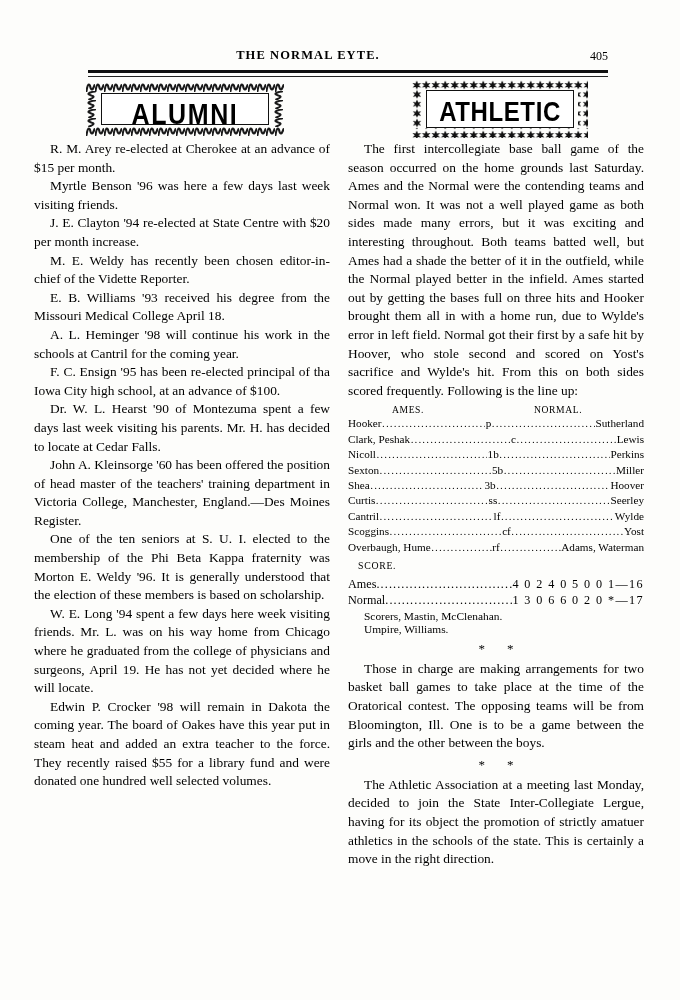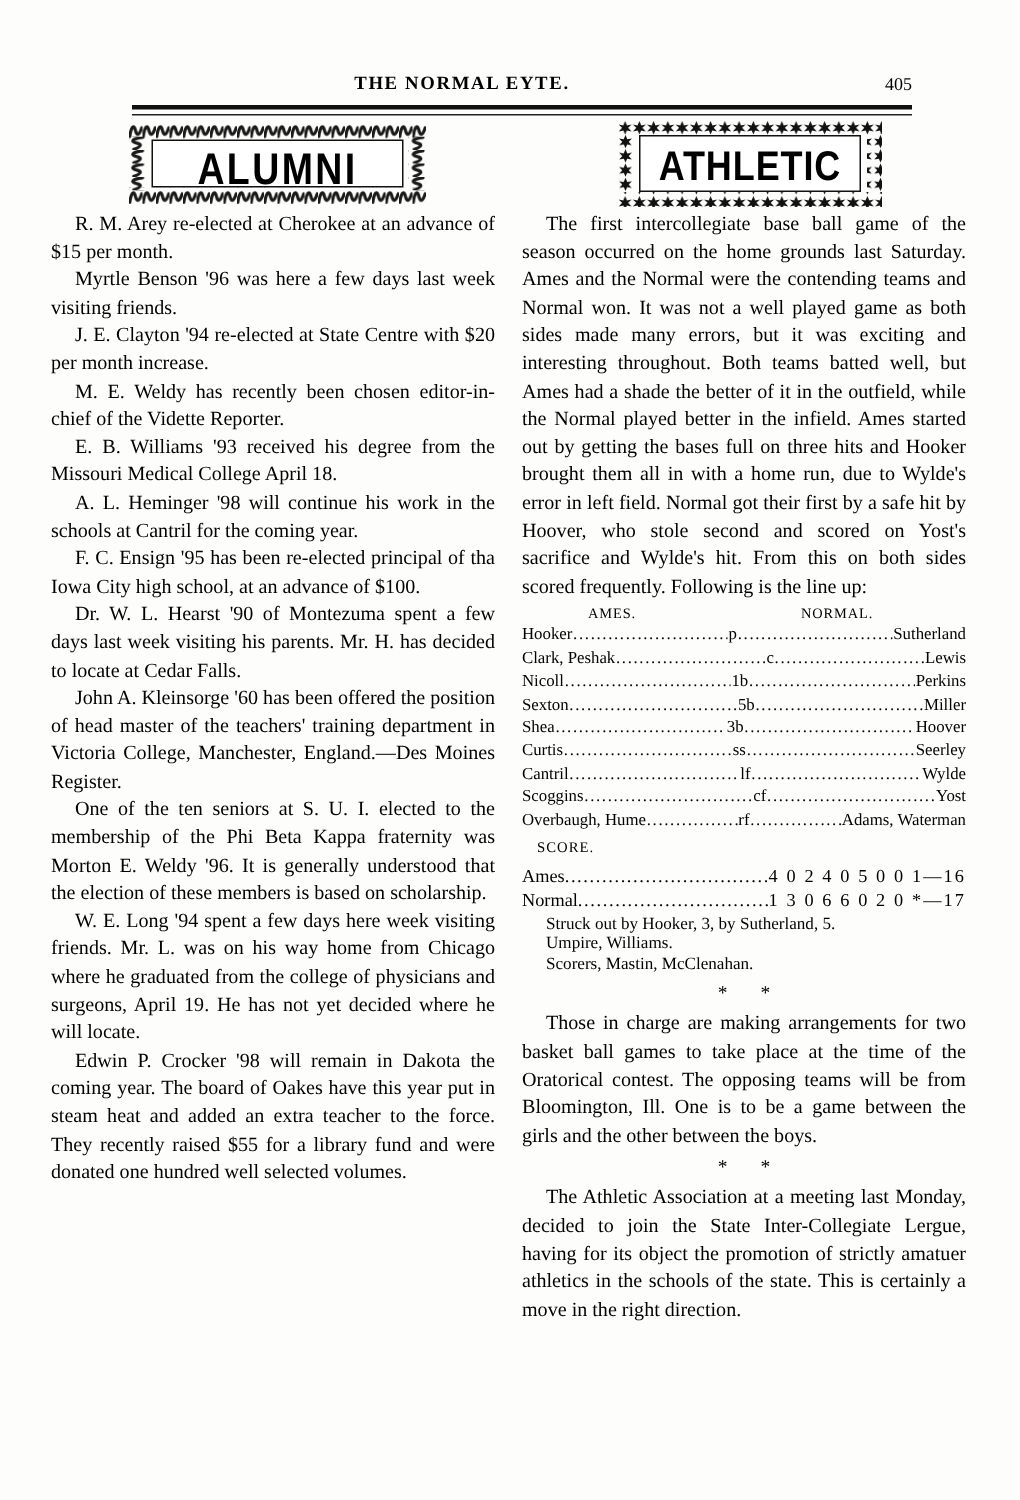--- a/index.html
+++ b/index.html
@@ -381,23 +381,22 @@
           <span class="sr-vals">4 0 2 4 0 5 0 0 1—16</span>
         </div>
         <div class="score-row">
           <span class="sr-name">Normal</span>
           <span class="sr-dots">..................................................</span>
           <span class="sr-vals">1 3 0 6 6 0 2 0 *—17</span>
         </div>
       </div>
 
     <div class="notes">
-      <div>Struck out by Hooker, 3, by Sutherland, 5.</div>
+      <div>Scorers, Mastin, McClenahan.</div>
       <div>Umpire, Williams.</div>
-      <div>Scorers, Mastin, McClenahan.</div>
     </div>
 
     <div class="stars">**</div>
 
     <p class="last-line-left">Those in charge are making arrangements for two basket ball games to take place at the time of the Oratorical contest. The opposing teams will be from Bloomington, Ill. One is to be a game between the girls and the other between the boys.</p>
 
     <div class="stars">**</div>
 
     <p class="last-line-left">The Athletic Association at a meeting last Monday, decided to join the State Inter-Collegiate Lergue, having for its object the promotion of strictly amatuer athletics in the schools of the state. This is certainly a move in the right direction.</p>
   </div>

